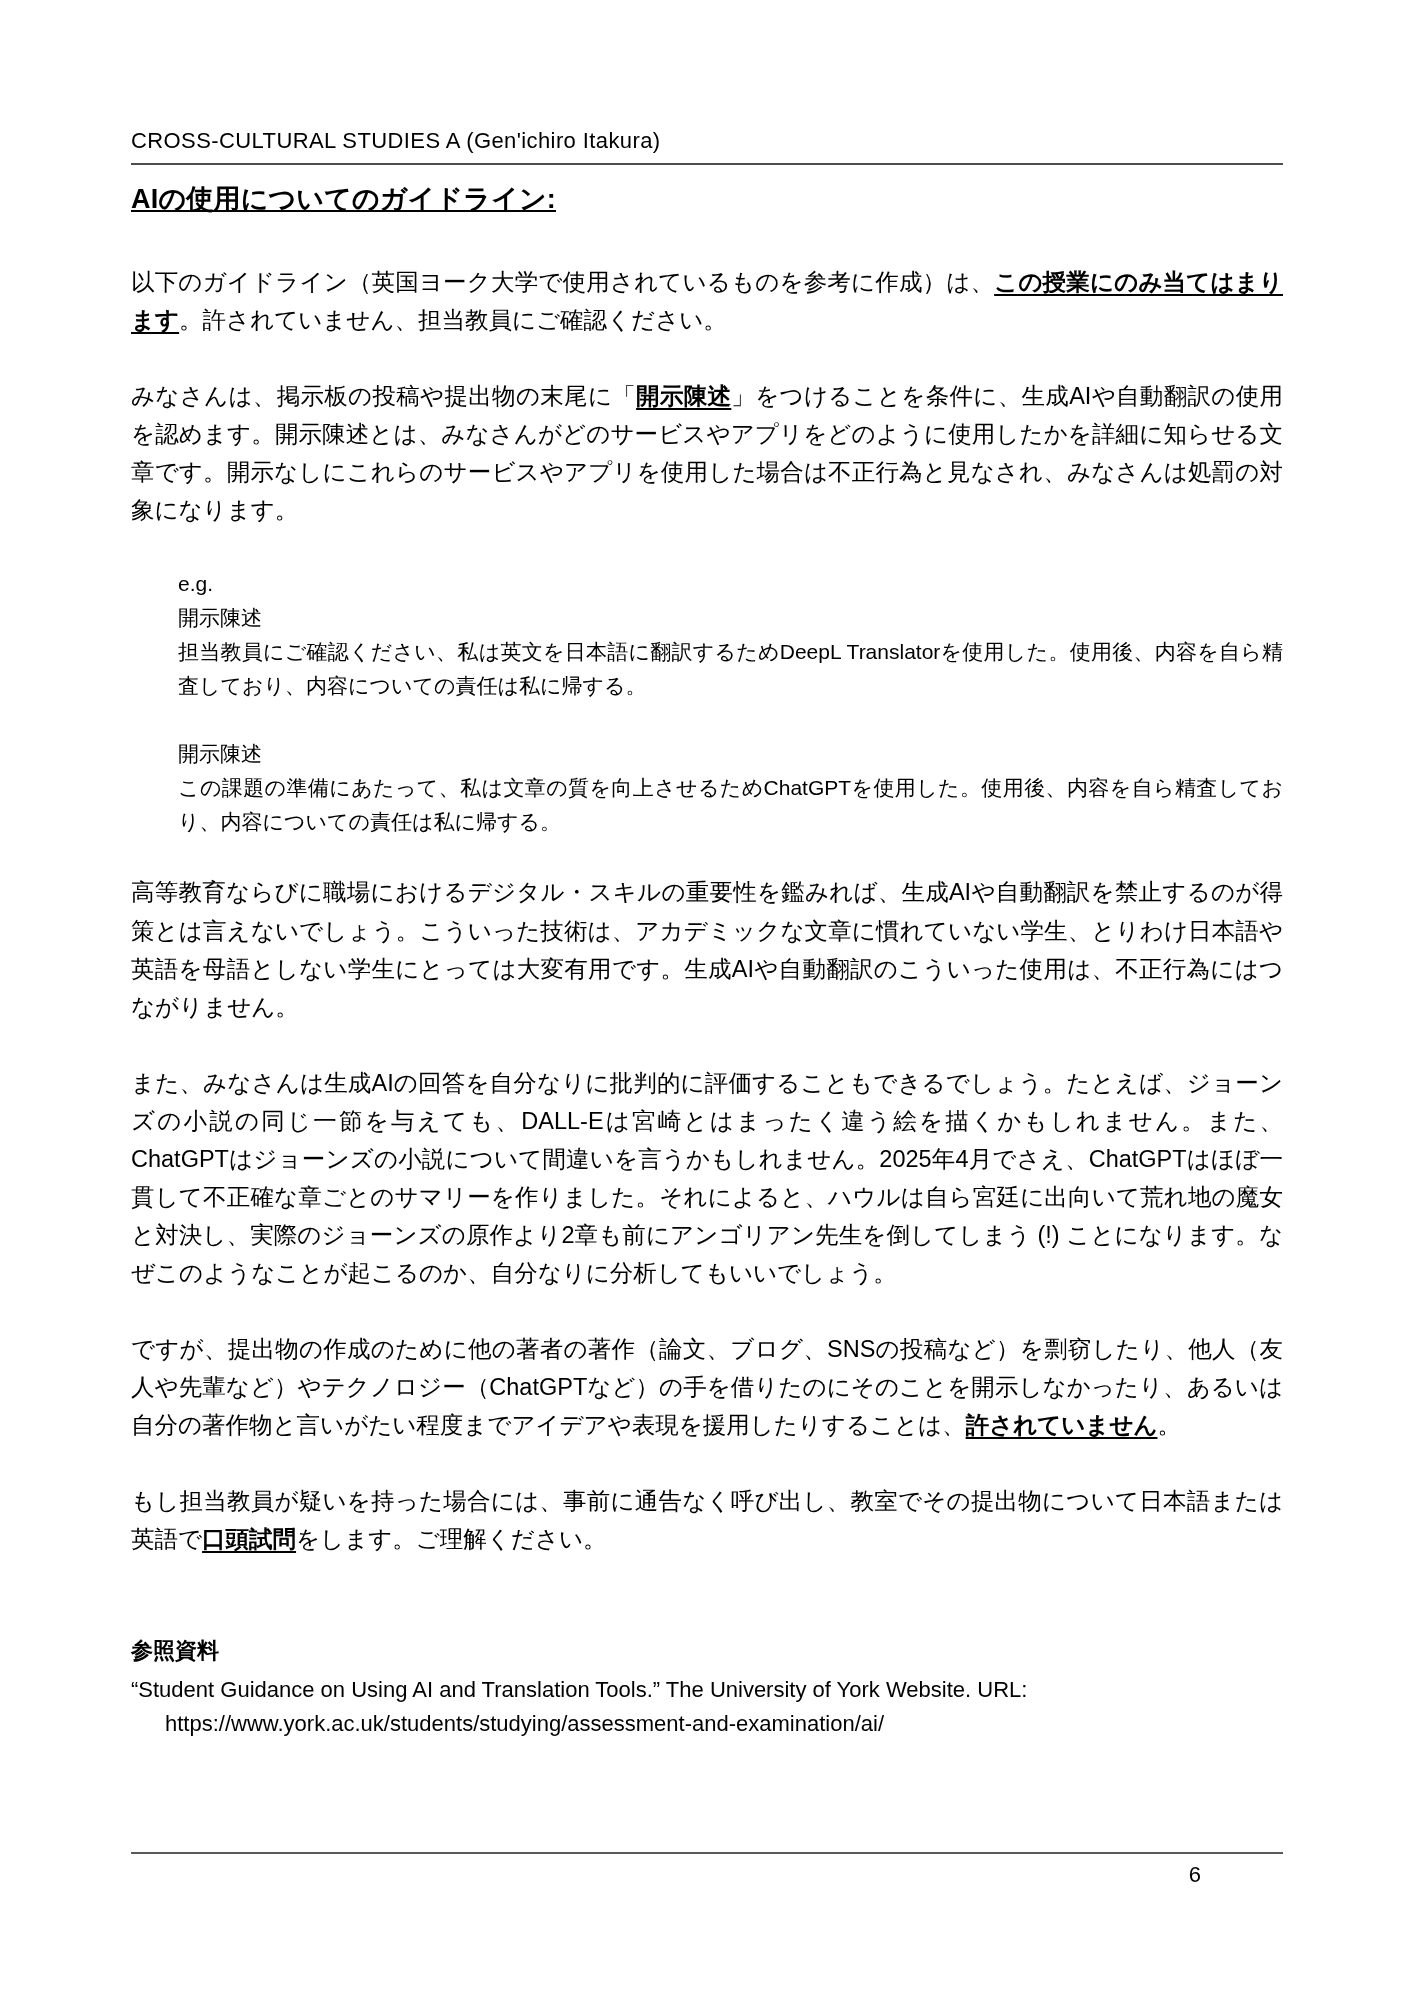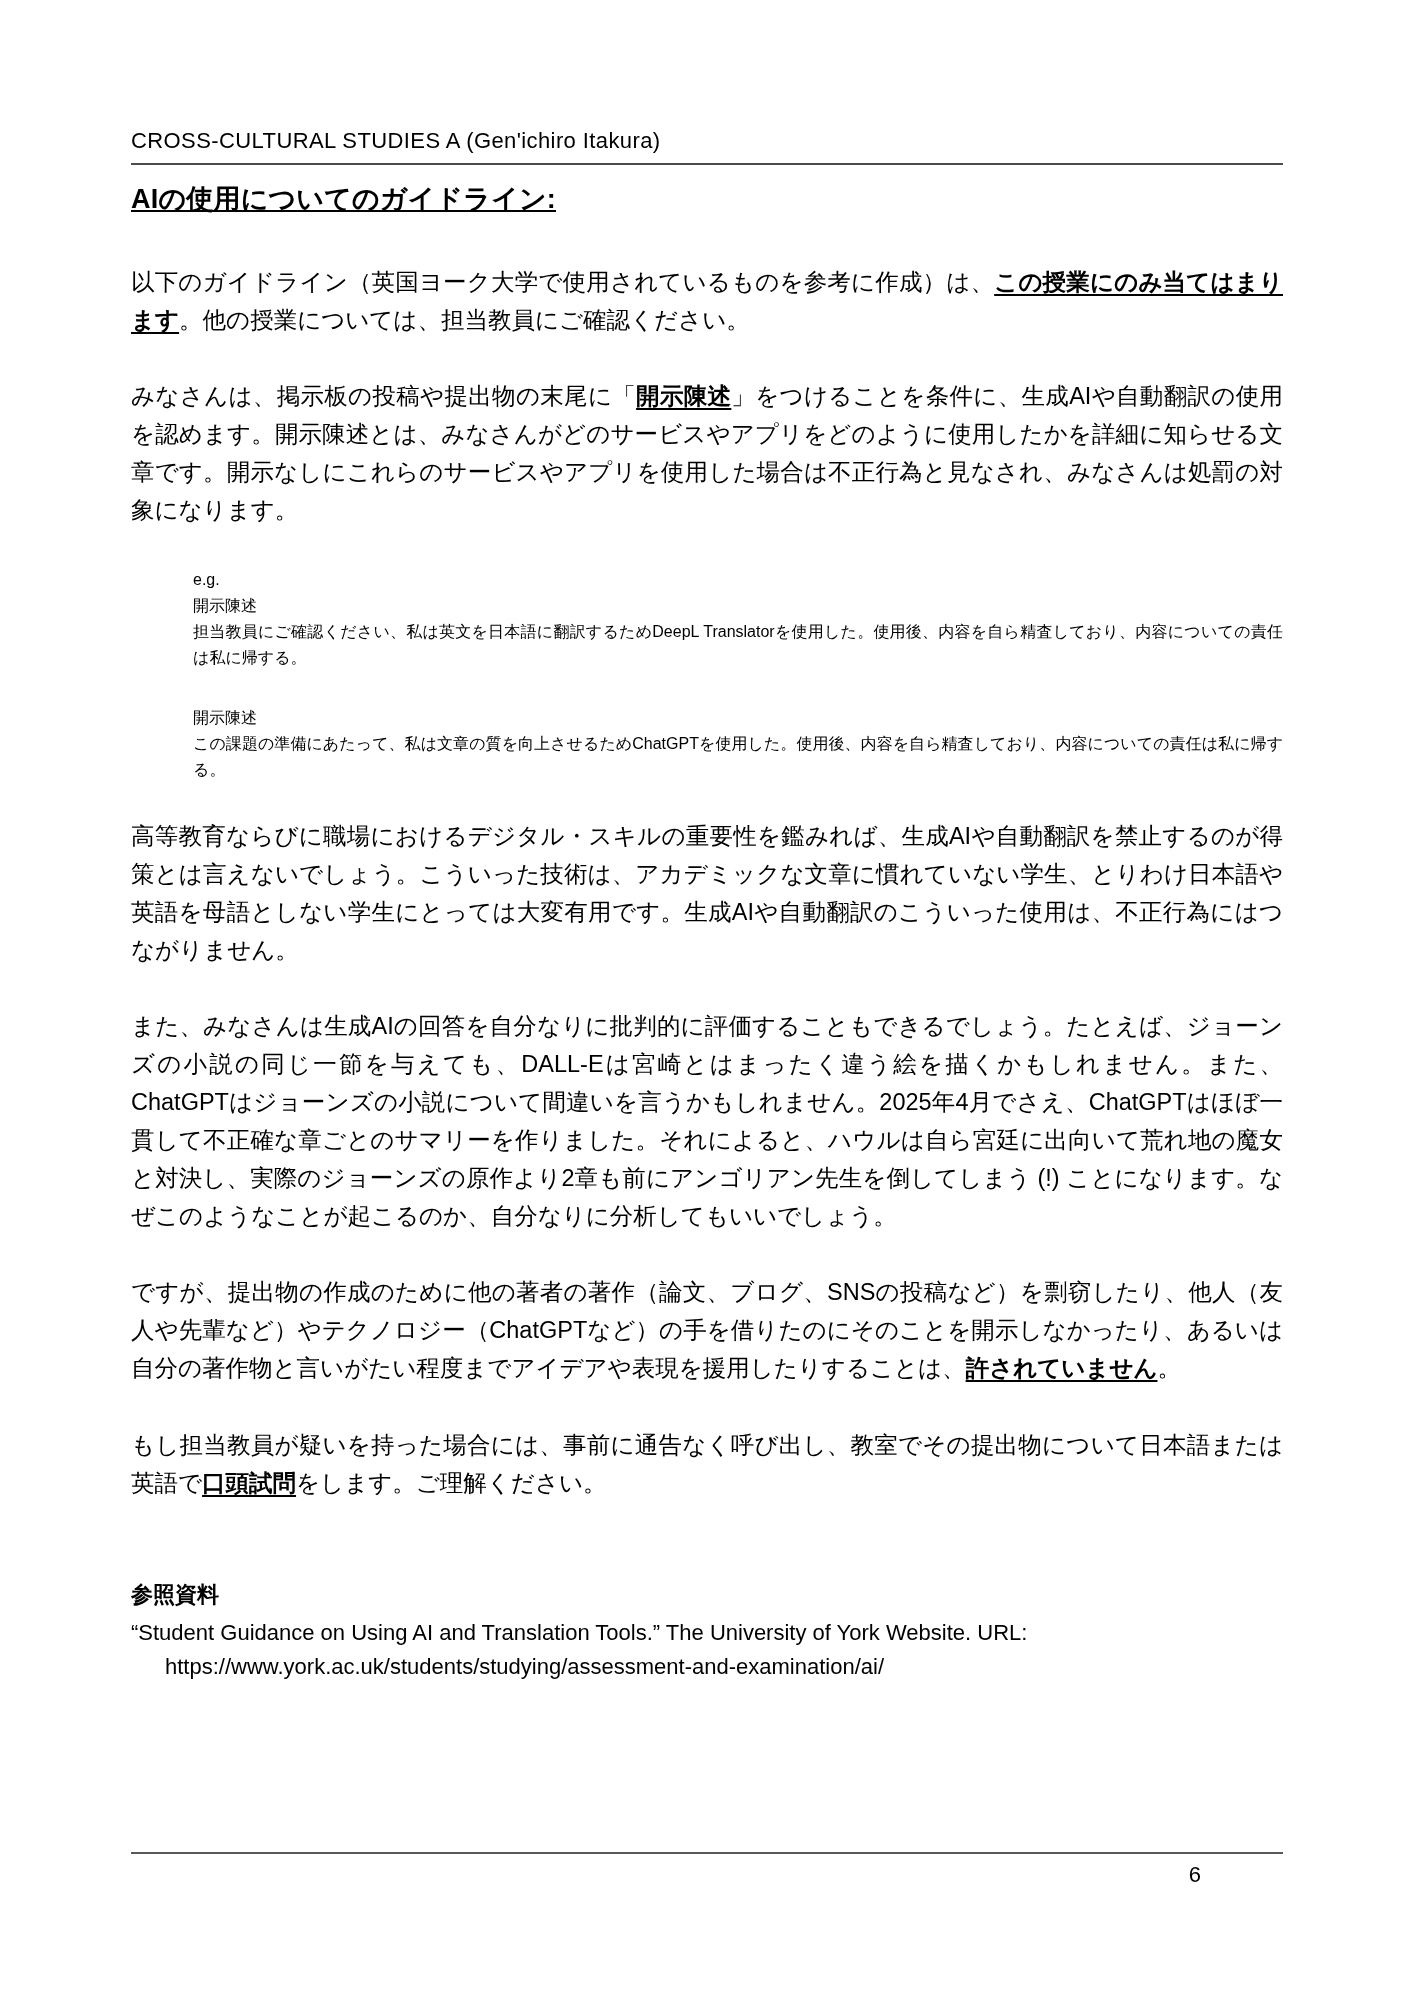--- a/index.html
+++ b/index.html
@@ -26,22 +26,22 @@
     text-decoration:underline;
   }
   .doc-body {
     margin-top:46px;
     font-size:23.5px;
     line-height:1.62;
     text-align:justify;
   }
   .para { margin-bottom:38px; }
   .example {
-    margin-left:62px;
-    font-size:16px;
+    margin-left:47px;
+    font-size:21px;
     line-height:1.62;
     margin-bottom:34px;
     text-align:justify;
   }
   .bold { font-weight:bold; }
   .underline { text-decoration:underline; text-decoration-thickness:2px; text-underline-offset:4px; }
   .refs { margin-top:76px; font-size:22px; line-height:1.55; }
   .refs-heading { font-weight:bold; margin-bottom:4px; }
   .ref-entry { padding-left:34px; text-indent:-34px; }
   .footer { position:absolute; left:131px; right:130px; top:1852px; }
@@ -53,21 +53,21 @@
 
 <div class="page">
 
   <div class="doc-header">
     <span>CROSS-CULTURAL STUDIES A (Gen'ichiro Itakura)</span>
   </div>
 
   <h1 class="doc-title">AIの使用についてのガイドライン:</h1>
 
   <div class="doc-body">
-      <p class="para"><span>以下のガイドライン（英国ヨーク大学で使用されているものを参考に作成）は、</span><span class="bold underline">この授業にのみ当てはまります</span><span>。他の授業については、担当教員にご確認ください。</span></p>
+      <p class="para"><span>以下のガイドライン（英国ヨーク大学で使用されているものを参考に作成）は、</span><span class="bold underline">この授業にのみ当てはまります</span><span>。許されていません、担当教員にご確認ください。</span></p>
       <p class="para"><span>みなさんは、掲示板の投稿や提出物の末尾に「</span><span class="bold underline">開示陳述</span><span>」をつけることを条件に、生成AIや自動翻訳の使用を認めます。開示陳述とは、みなさんがどのサービスやアプリをどのように使用したかを詳細に知らせる文章です。開示なしにこれらのサービスやアプリを使用した場合は不正行為と見なされ、みなさんは処罰の対象になります。</span></p>
       <div class="example">
         <div class="example-line">e.g.</div>
         <div class="example-line">開示陳述</div>
         <div class="example-line">担当教員にご確認ください、私は英文を日本語に翻訳するためDeepL Translatorを使用した。使用後、内容を自ら精査しており、内容についての責任は私に帰する。</div>
       </div>
       <div class="example">
         <div class="example-line">開示陳述</div>
         <div class="example-line">この課題の準備にあたって、私は文章の質を向上させるためChatGPTを使用した。使用後、内容を自ら精査しており、内容についての責任は私に帰する。</div>
       </div>

